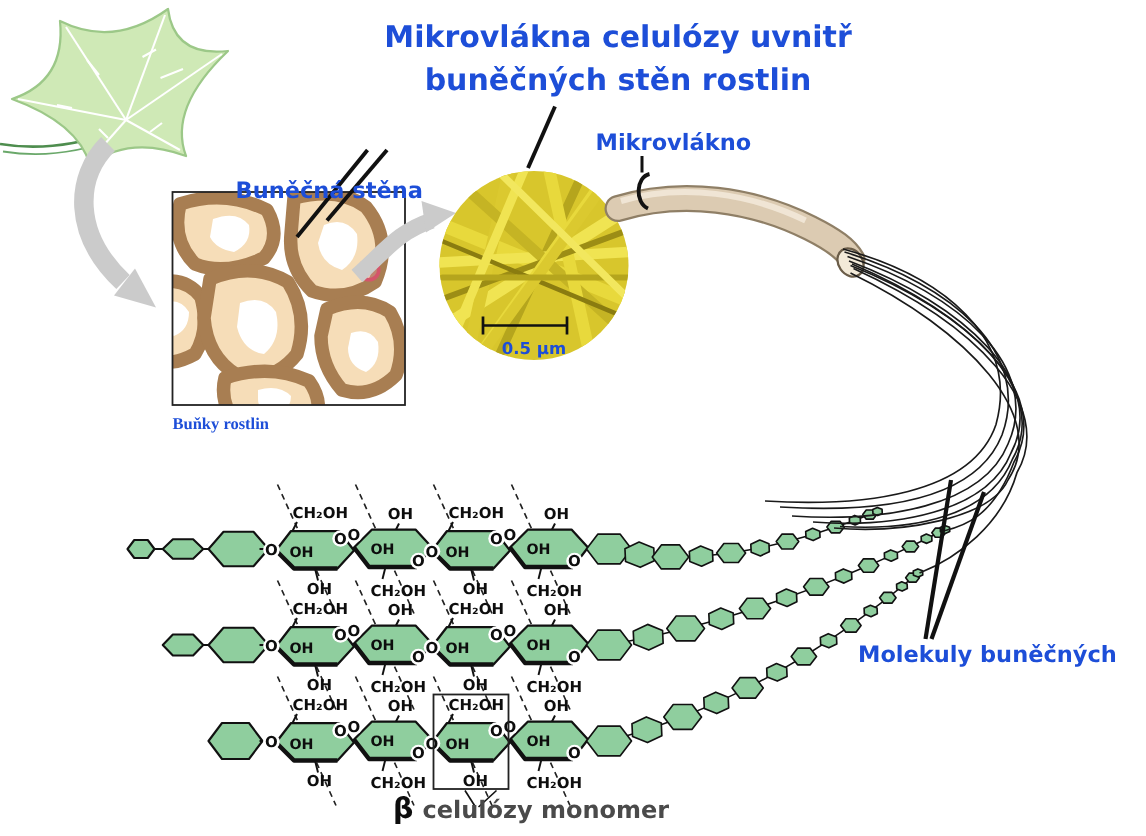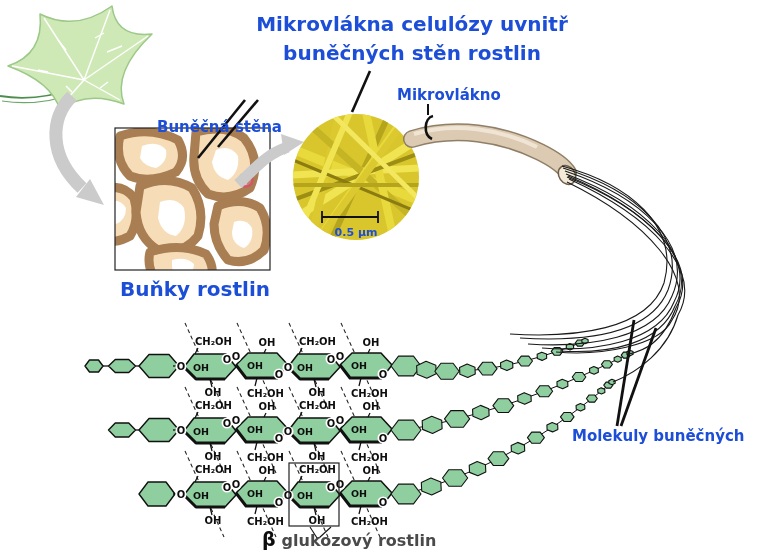--- a/index.html
+++ b/index.html
@@ -4,21 +4,21 @@
 <style>
   html,body{margin:0;padding:0;background:#fff;}
   #stage{position:relative;width:764px;height:557px;background:#fff;overflow:hidden;
          font-family:"DejaVu Sans",sans-serif;}
   #art{position:absolute;left:0;top:0;}
   .lbl{position:absolute;font-weight:bold;color:#1d4ed8;white-space:nowrap;
        font-family:"DejaVu Sans",sans-serif;}
   #title{left:250px;top:10px;width:324px;text-align:center;font-size:20px;line-height:29px;}
   #lbl-cellwall{left:157px;top:82px;font-size:15px;margin-top:36px;}
   #lbl-microfibril{left:397px;top:86px;font-size:15px;}
-  #lbl-plantcells{left:115px;top:277px;width:160px;text-align:center;font-size:20px;}
+  #lbl-plantcells{left:115px;top:277px;width:160px;text-align:left;font-size:11px;font-family:Liberation Serif, serif;}
   #lbl-scale{left:308px;top:226px;width:96px;text-align:center;font-size:11px;}
   #lbl-molecules{left:572px;top:427px;font-size:15px;}
   #lbl-monomer{left:262px;top:528px;font-size:16px;color:#4a4a4a;}
   #lbl-monomer .beta{font-size:19px;color:#0d0d0d;margin-right:6px;}
 </style>
 </head>
 <body>
 
 <div id="stage">
 
@@ -368,16 +368,16 @@
 <div class="lbl" id="title">
   <div>Mikrovlákna celulózy uvnitř</div>
   <div>buněčných stěn rostlin</div>
 </div>
 <div class="lbl" id="lbl-cellwall">Buněčná stěna</div>
 <div class="lbl" id="lbl-microfibril">Mikrovlákno</div>
 <div class="lbl" id="lbl-plantcells">Buňky rostlin</div>
 <div class="lbl" id="lbl-scale">0.5 μm</div>
 <div class="lbl" id="lbl-molecules">Molekuly buněčných</div>
 <div class="lbl" id="lbl-monomer">
-  <span class="beta">β</span><span>glukozový rostlin</span>
+  <span class="beta">β</span><span>celulózy monomer</span>
 </div>
 
 </div>
 
 </body></html>

